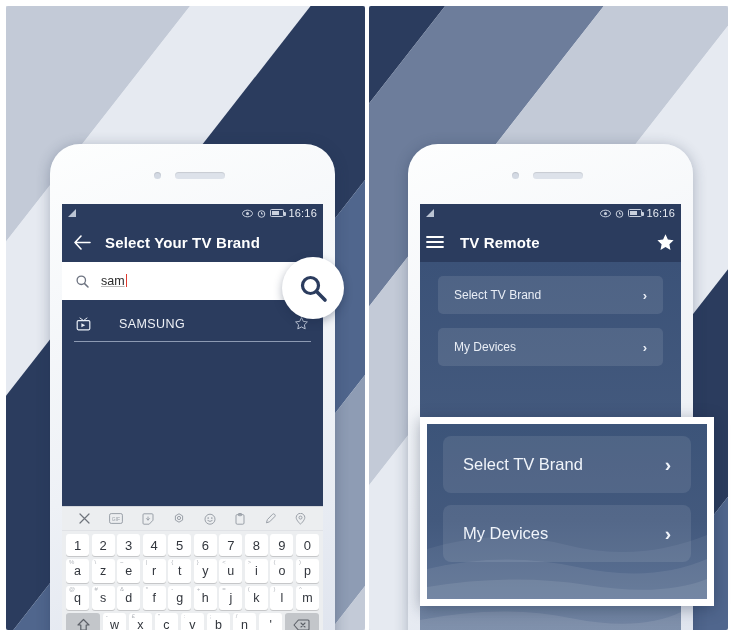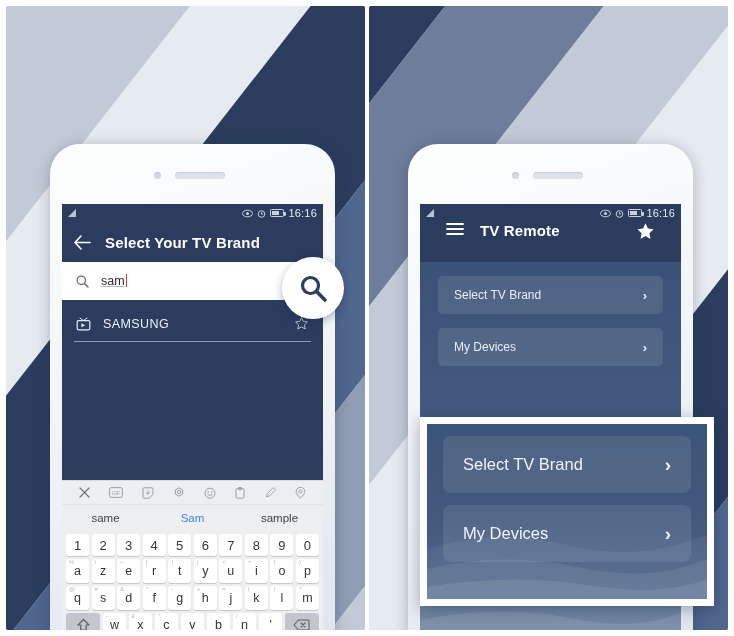--- a/index.html
+++ b/index.html
@@ -81,21 +81,21 @@
     font-size:12.5px; color:#2a2a2a; text-decoration:underline;
     text-decoration-color:#b9b9b9; position:relative;
   }
   .caret {
     display:inline-block; width:1.5px; height:13px; background:#e03a2f;
     vertical-align:-2px; margin-left:1px;
   }
 
   .results { padding:10px 12px 0 12px; }
   .result-row {
-    display:flex; align-items:center; gap:12px; padding:6px 2px 10px 2px;
+    display:flex; align-items:center; gap:28px; padding:6px 2px 10px 2px;
     border-bottom:1px solid #8d9ab3; color:#eef1f6;
   }
   .result-name { font-size:12.5px; letter-spacing:.4px; }
   .star-outline { margin-left:auto; }
 
   
   .fab {
     position:absolute; width:62px; height:62px; border-radius:50%;
     background:#fff; display:flex; align-items:center; justify-content:center;
     box-shadow:0 3px 9px rgba(25,40,70,.35);
@@ -127,22 +127,22 @@
   }
   .key.num { height:22px; font-size:13px; }
   .key sup {
     position:absolute; top:0px; left:3px; font-size:6px; color:#b2b6bc;
     font-weight:normal;
   }
   .key.mod { background:#c3c6ca; flex:1.45; box-shadow:0 1px 0 rgba(0,0,0,.18); }
 
   
   .appbar-r {
-    height:40px; display:flex; align-items:flex-start; gap:16px;
-    padding:0 26px; color:#fff;
+    height:40px; display:flex; align-items:center; gap:16px;
+    padding:0 6px; color:#fff;
     background:#2b3c5e;
   }
   .r-body { position:absolute; left:0; right:0; top:58px; bottom:0; overflow:hidden;
     background:linear-gradient(180deg,#3b5278 0%,#43597d 40%,#5a7094 100%); }
   .menu-card {
     margin:14px 18px 0 18px; height:38px; border-radius:5px;
     background:rgba(255,255,255,.10);
     display:flex; align-items:center; padding:0 16px; color:#e9eef6;
     font-size:12px;
   }
@@ -315,25 +315,20 @@
                 </svg>
             </span>
             <span class="icon">
               <svg width="11" height="12" viewBox="0 0 11 12">
                   <path d="M5.5 11.2 C5.5 11.2 9.8 7.2 9.8 4.6 A4.3 4.3 0 0 0 1.2 4.6 C1.2 7.2 5.5 11.2 5.5 11.2 Z" fill="none" stroke="#9aa0a8" stroke-width="1"></path>
                   <circle cx="5.5" cy="4.6" r="1.5" fill="none" stroke="#9aa0a8" stroke-width="1"></circle>
                 </svg>
             </span>
           </div>
 
-          <div class="kb-suggest">
-            <span class="sug">same</span>
-            <span class="sug active">Sam</span>
-            <span class="sug">sample</span>
-          </div>
 
           <div class="kb-rows">
             <div class="kb-row">
               <span class="key num">1</span>
               <span class="key num">2</span>
               <span class="key num">3</span>
               <span class="key num">4</span>
               <span class="key num">5</span>
               <span class="key num">6</span>
               <span class="key num">7</span>

